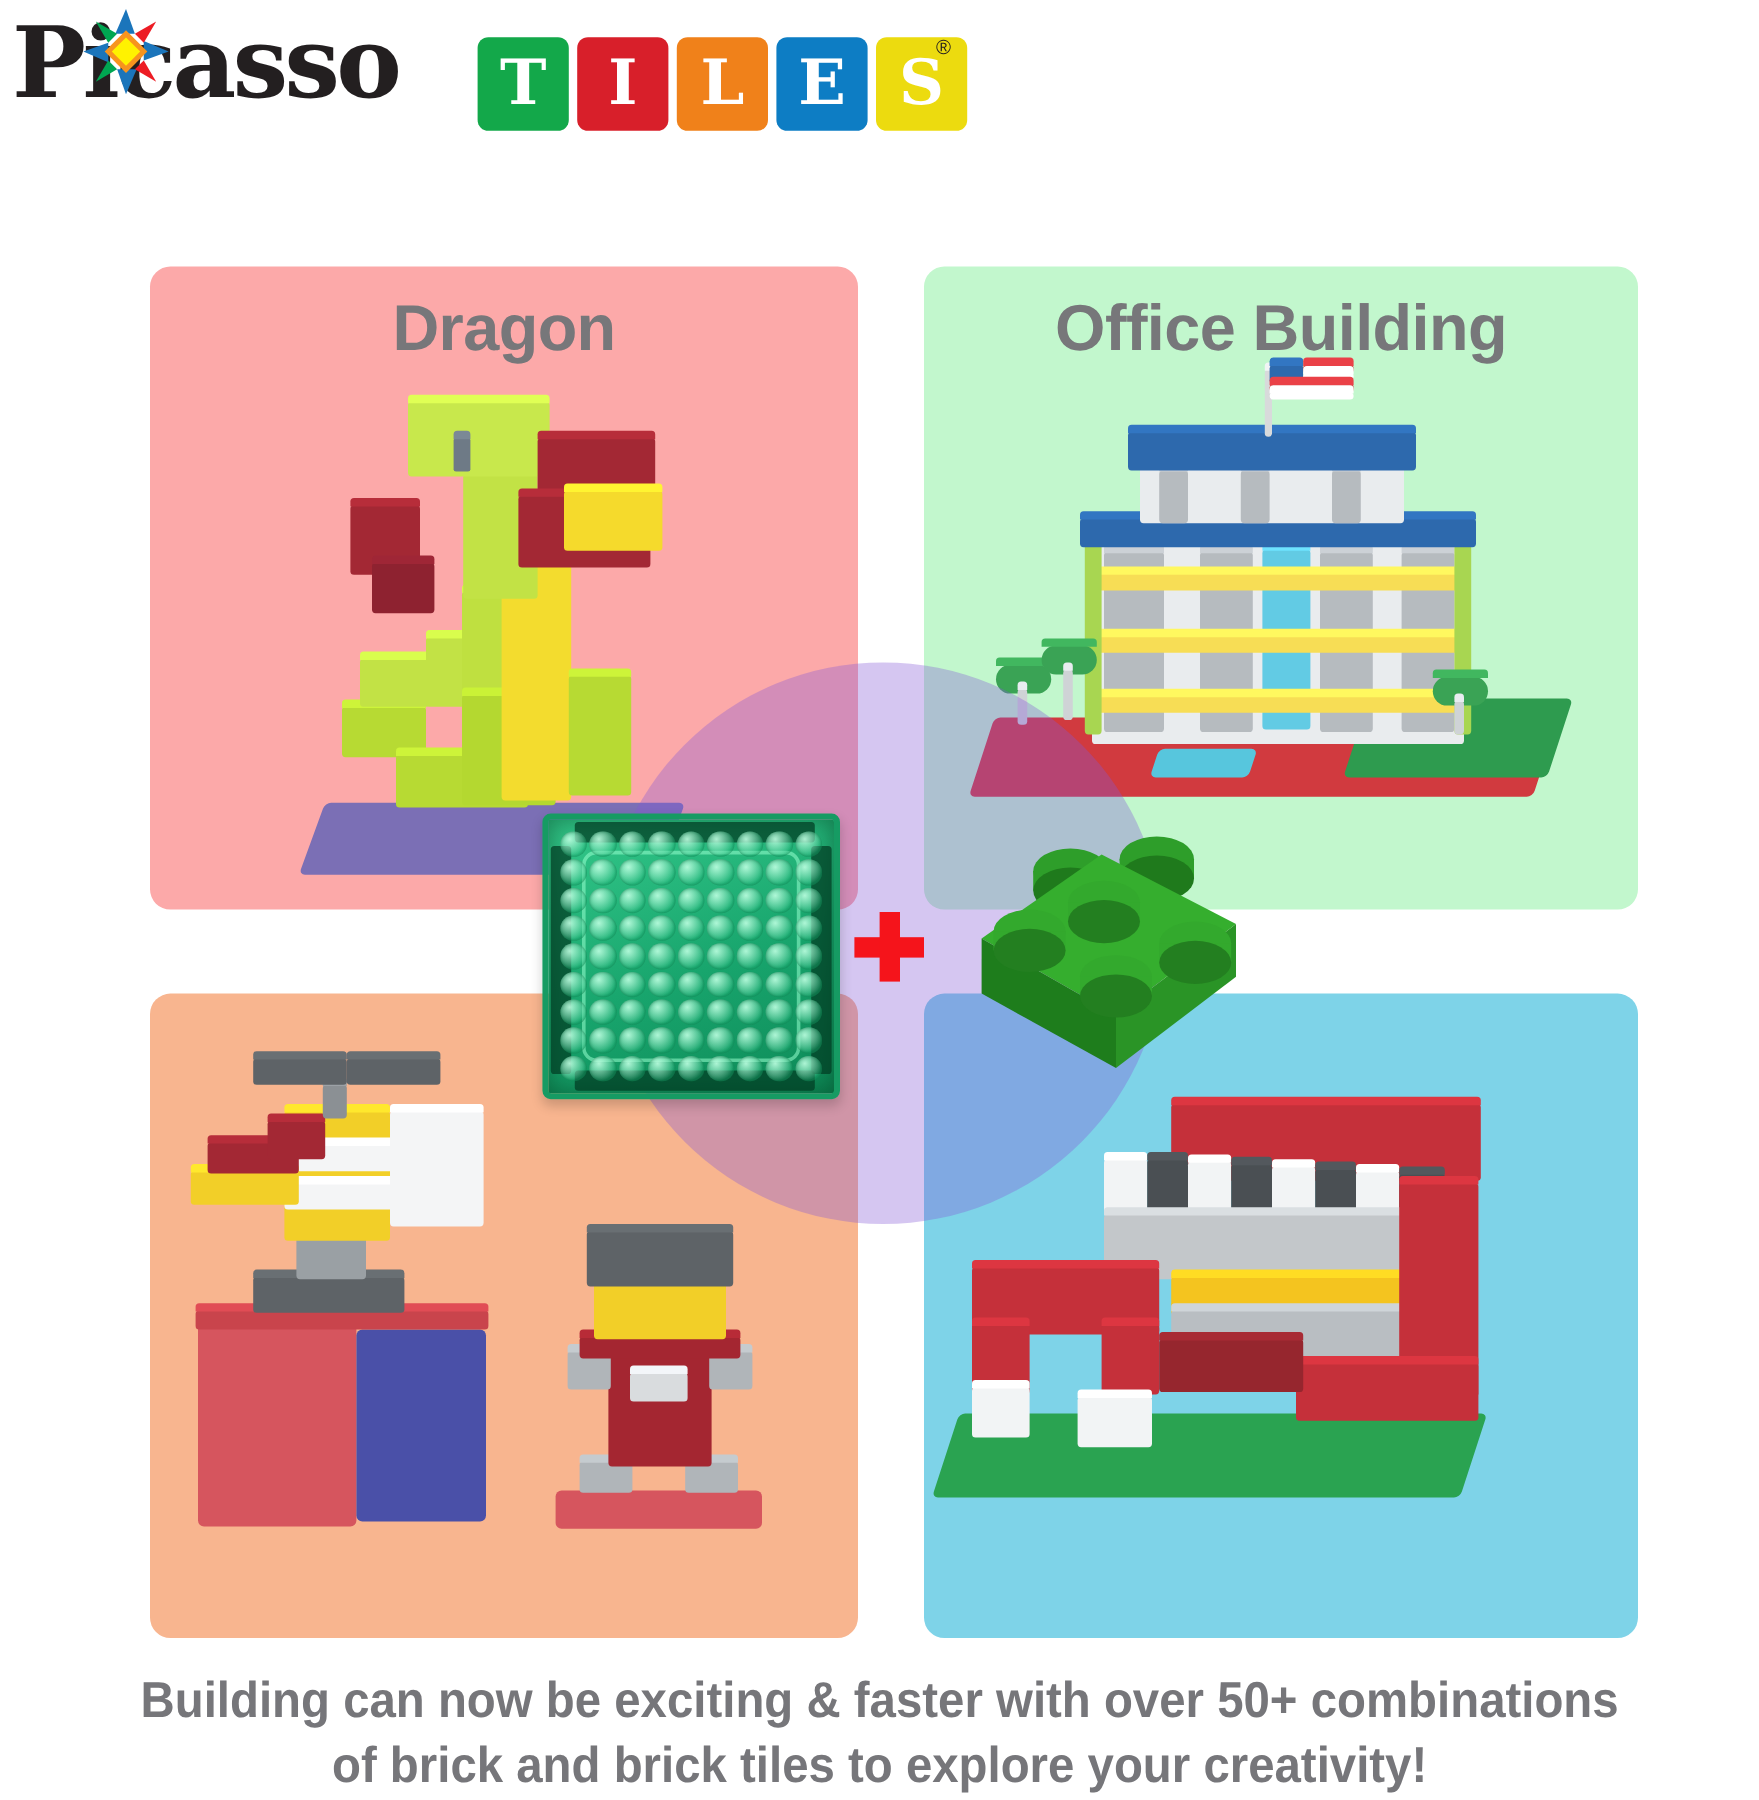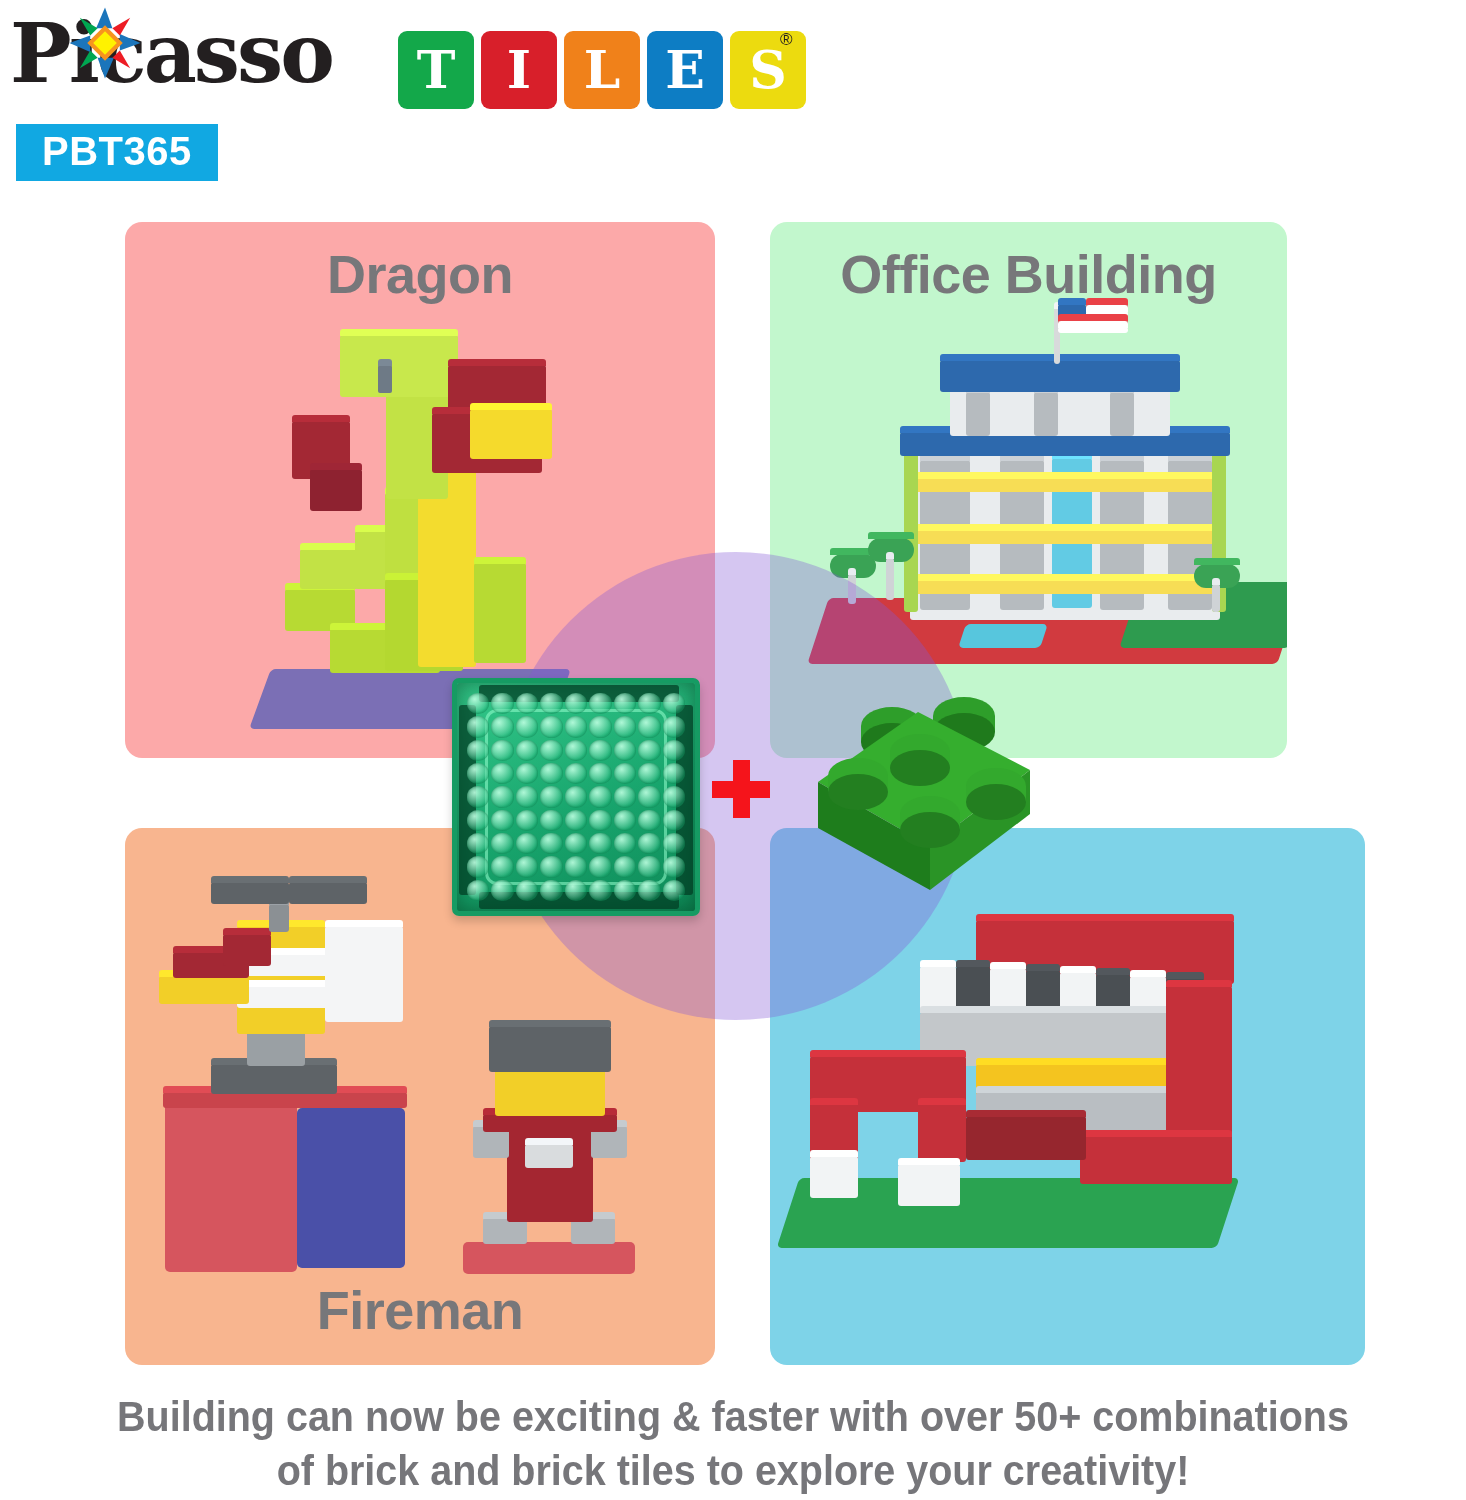--- a/index.html
+++ b/index.html
@@ -45,21 +45,21 @@
     position: absolute; border-radius: 17px; overflow: hidden;
   }
   .panel-title {
     position: absolute; left: 0; right: 0;
     text-align: center;
     color: #77777a; font-weight: bold;
     font-size: 54px; line-height: 1.05;
     letter-spacing: -0.5px;
   }
   #panel-dragon   { left: 125px; top: 222px; width: 590px; height: 536px; background: #fca9a9; }
-  #panel-office   { left: 770px; top: 222px; width: 517px; height: 536px; background: #c2f7cd; }
+  #panel-office   { left: 770px; top: 222px; width: 595px; height: 536px; background: #c2f7cd; }
   #panel-fireman  { left: 125px; top: 828px; width: 590px; height: 537px; background: #f8b58f; }
   #panel-piano    { left: 770px; top: 828px; width: 595px; height: 537px; background: #7ed3e8; }
   #panel-dragon .panel-title, #panel-office .panel-title { top: 24px; }
   #panel-fireman .panel-title, #panel-piano .panel-title { bottom: 26px; }
 
   
   .halo {
     position: absolute; left: 502px; top: 552px;
     width: 468px; height: 468px; border-radius: 50%;
     background: rgba(132, 88, 214, 0.34);
@@ -167,21 +167,20 @@
             <span>E</span>
           </div>
         <div class="tile-block" style="background: rgb(236, 219, 15);">
             <span>S</span>
           </div>
       </div>
 
       <div class="reg-mark">®</div>
     </div>
 
-    <div class="sku-badge" style="background: rgb(17, 168, 226);">PBT365</div>
   </div>
 
   <div class="panel" id="panel-dragon" style="background: rgb(252, 169, 169);">
     <div class="panel-title" style="color: rgb(119, 119, 122);">Dragon</div>
     <div class="model" style="left:55px; top:95px; width:470px; height:420px;">
 
       <div class="plate" style="left:80px; top:352px; width:300px; height:60px; background:#7b6fb5; transform:skewX(-20deg);"></div>
 
       <div class="bk" style="left:105px; top:272px; width:70px; height:42px; background:#b7da33;"></div>
       <div class="bk" style="left:120px; top:232px; width:58px; height:40px; background:#c2e245;"></div>
@@ -254,21 +253,20 @@
       <div class="bk" style="left:68px; top:236px; width:46px; height:24px; background:#3aa355; border-radius:12px;"></div>
       <div class="bk" style="left:86px; top:256px; width:8px; height:42px; background:#cfd3d6;"></div>
       <div class="bk" style="left:394px; top:262px; width:46px; height:24px; background:#3aa355; border-radius:12px;"></div>
       <div class="bk" style="left:412px; top:282px; width:8px; height:28px; background:#cfd3d6;"></div>
 
       <div class="plate" style="left:162px; top:322px; width:82px; height:24px; background:#57c6dd; transform:skewX(-18deg);"></div>
     </div>
   </div>
 
   <div class="panel" id="panel-fireman" style="background: rgb(248, 181, 143);">
-    <div class="panel-title" style="color: rgb(119, 119, 122);">Fireman</div>
     <div class="model" style="left:30px; top:40px; width:540px; height:400px;">
 
       <div class="plate" style="left:10px; top:232px; width:132px; height:172px; background:#d6555e;"></div>
       <div class="plate" style="left:142px; top:240px; width:108px; height:160px; background:#4a50a8;"></div>
       <div class="bk" style="left:8px; top:224px; width:244px; height:16px; background:#c9444c;"></div>
 
       <div class="bk" style="left:56px; top:196px; width:126px; height:30px; background:#5e6367;"></div>
       <div class="bk" style="left:92px; top:162px; width:58px; height:36px; background:#9aa0a4;"></div>
 
       <div class="bk" style="left:82px; top:58px; width:88px; height:108px; background:#f2cf28;"></div>

